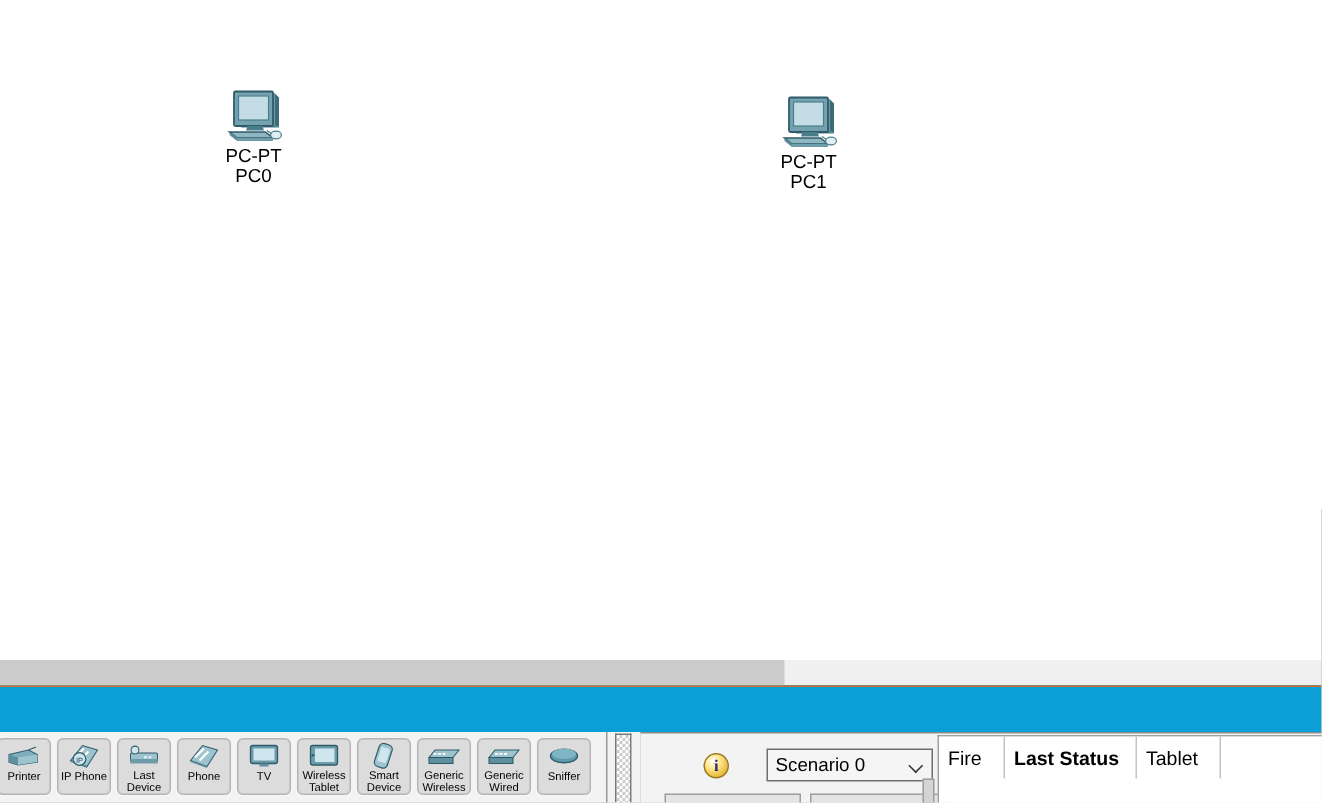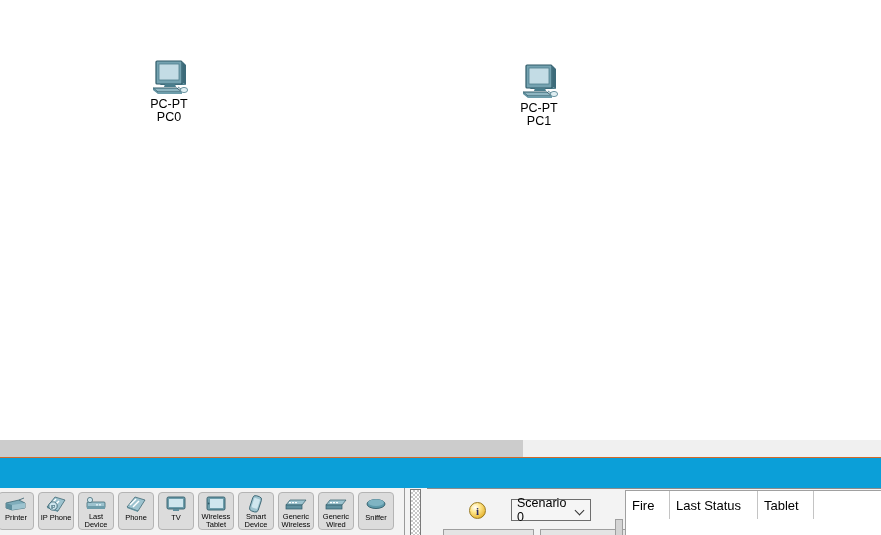--- a/index.html
+++ b/index.html
@@ -201,21 +201,21 @@
     font-weight: bold;
     color: #2a2a6a;
     font-family: "Liberation Serif", serif;
     cursor: pointer;
   }
 
   .scenario-select {
     position: absolute;
     left: 76px;
     top: 10px;
-    width: 80px;
+    width: 111px;
     height: 22px;
     background: #f5f5f5;
     border: 1px solid #6e6e6e;
     box-sizing: border-box;
     display: flex;
     align-items: center;
     justify-content: space-between;
     padding: 0 5px;
     font-size: 12.5px;
     color: #000000;
@@ -505,21 +505,21 @@
           <div class="sim-btn-partial"></div>
           <div class="sim-btn-partial"></div>
         </div>
       </div>
 
       <div class="table-left-stub"></div>
 
       <div class="event-table">
         <div class="event-head" id="event-head">
             <div class="th" style="width: 44px;">Fire</div>
-            <div class="th" style="width: 88px;">Last Status</div>
+            <div class="th" style="width: 88px; font-weight: bold;">Last Status</div>
             <div class="th" style="width: 56px;">Tablet</div>
           </div>
         <div class="event-body"></div>
       </div>
 
     </div>
 
   </div>
 
 </div>

